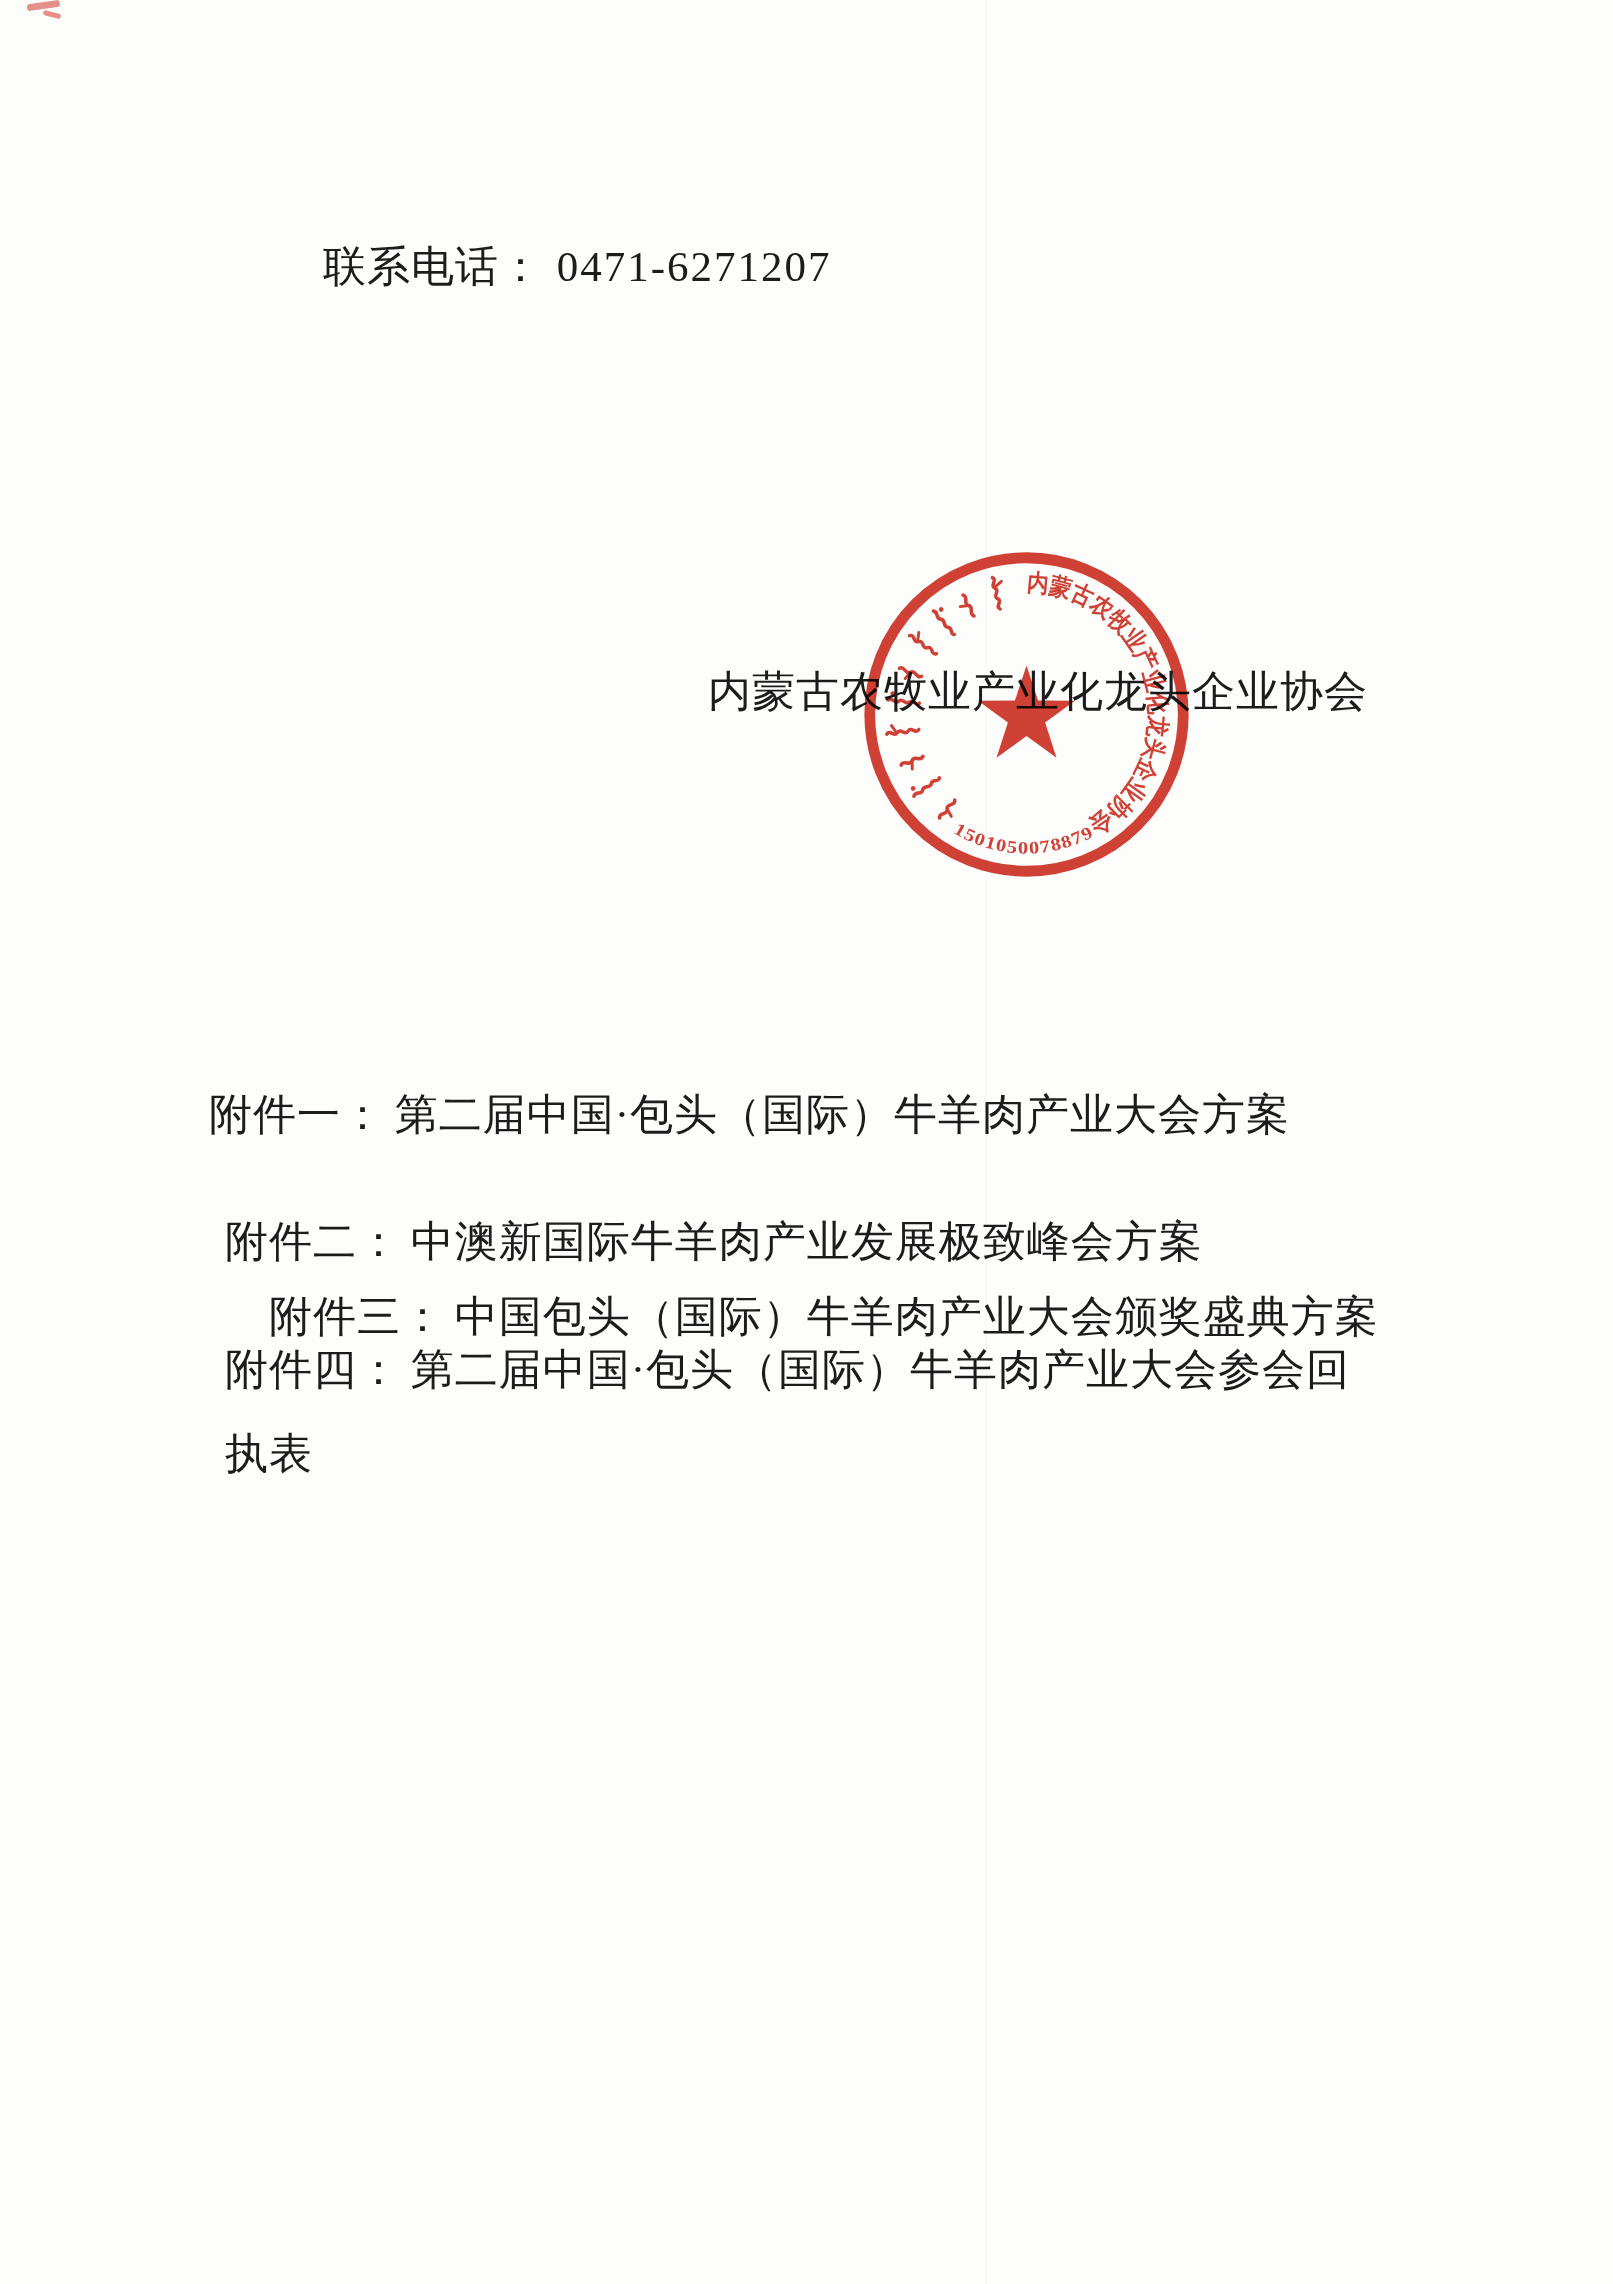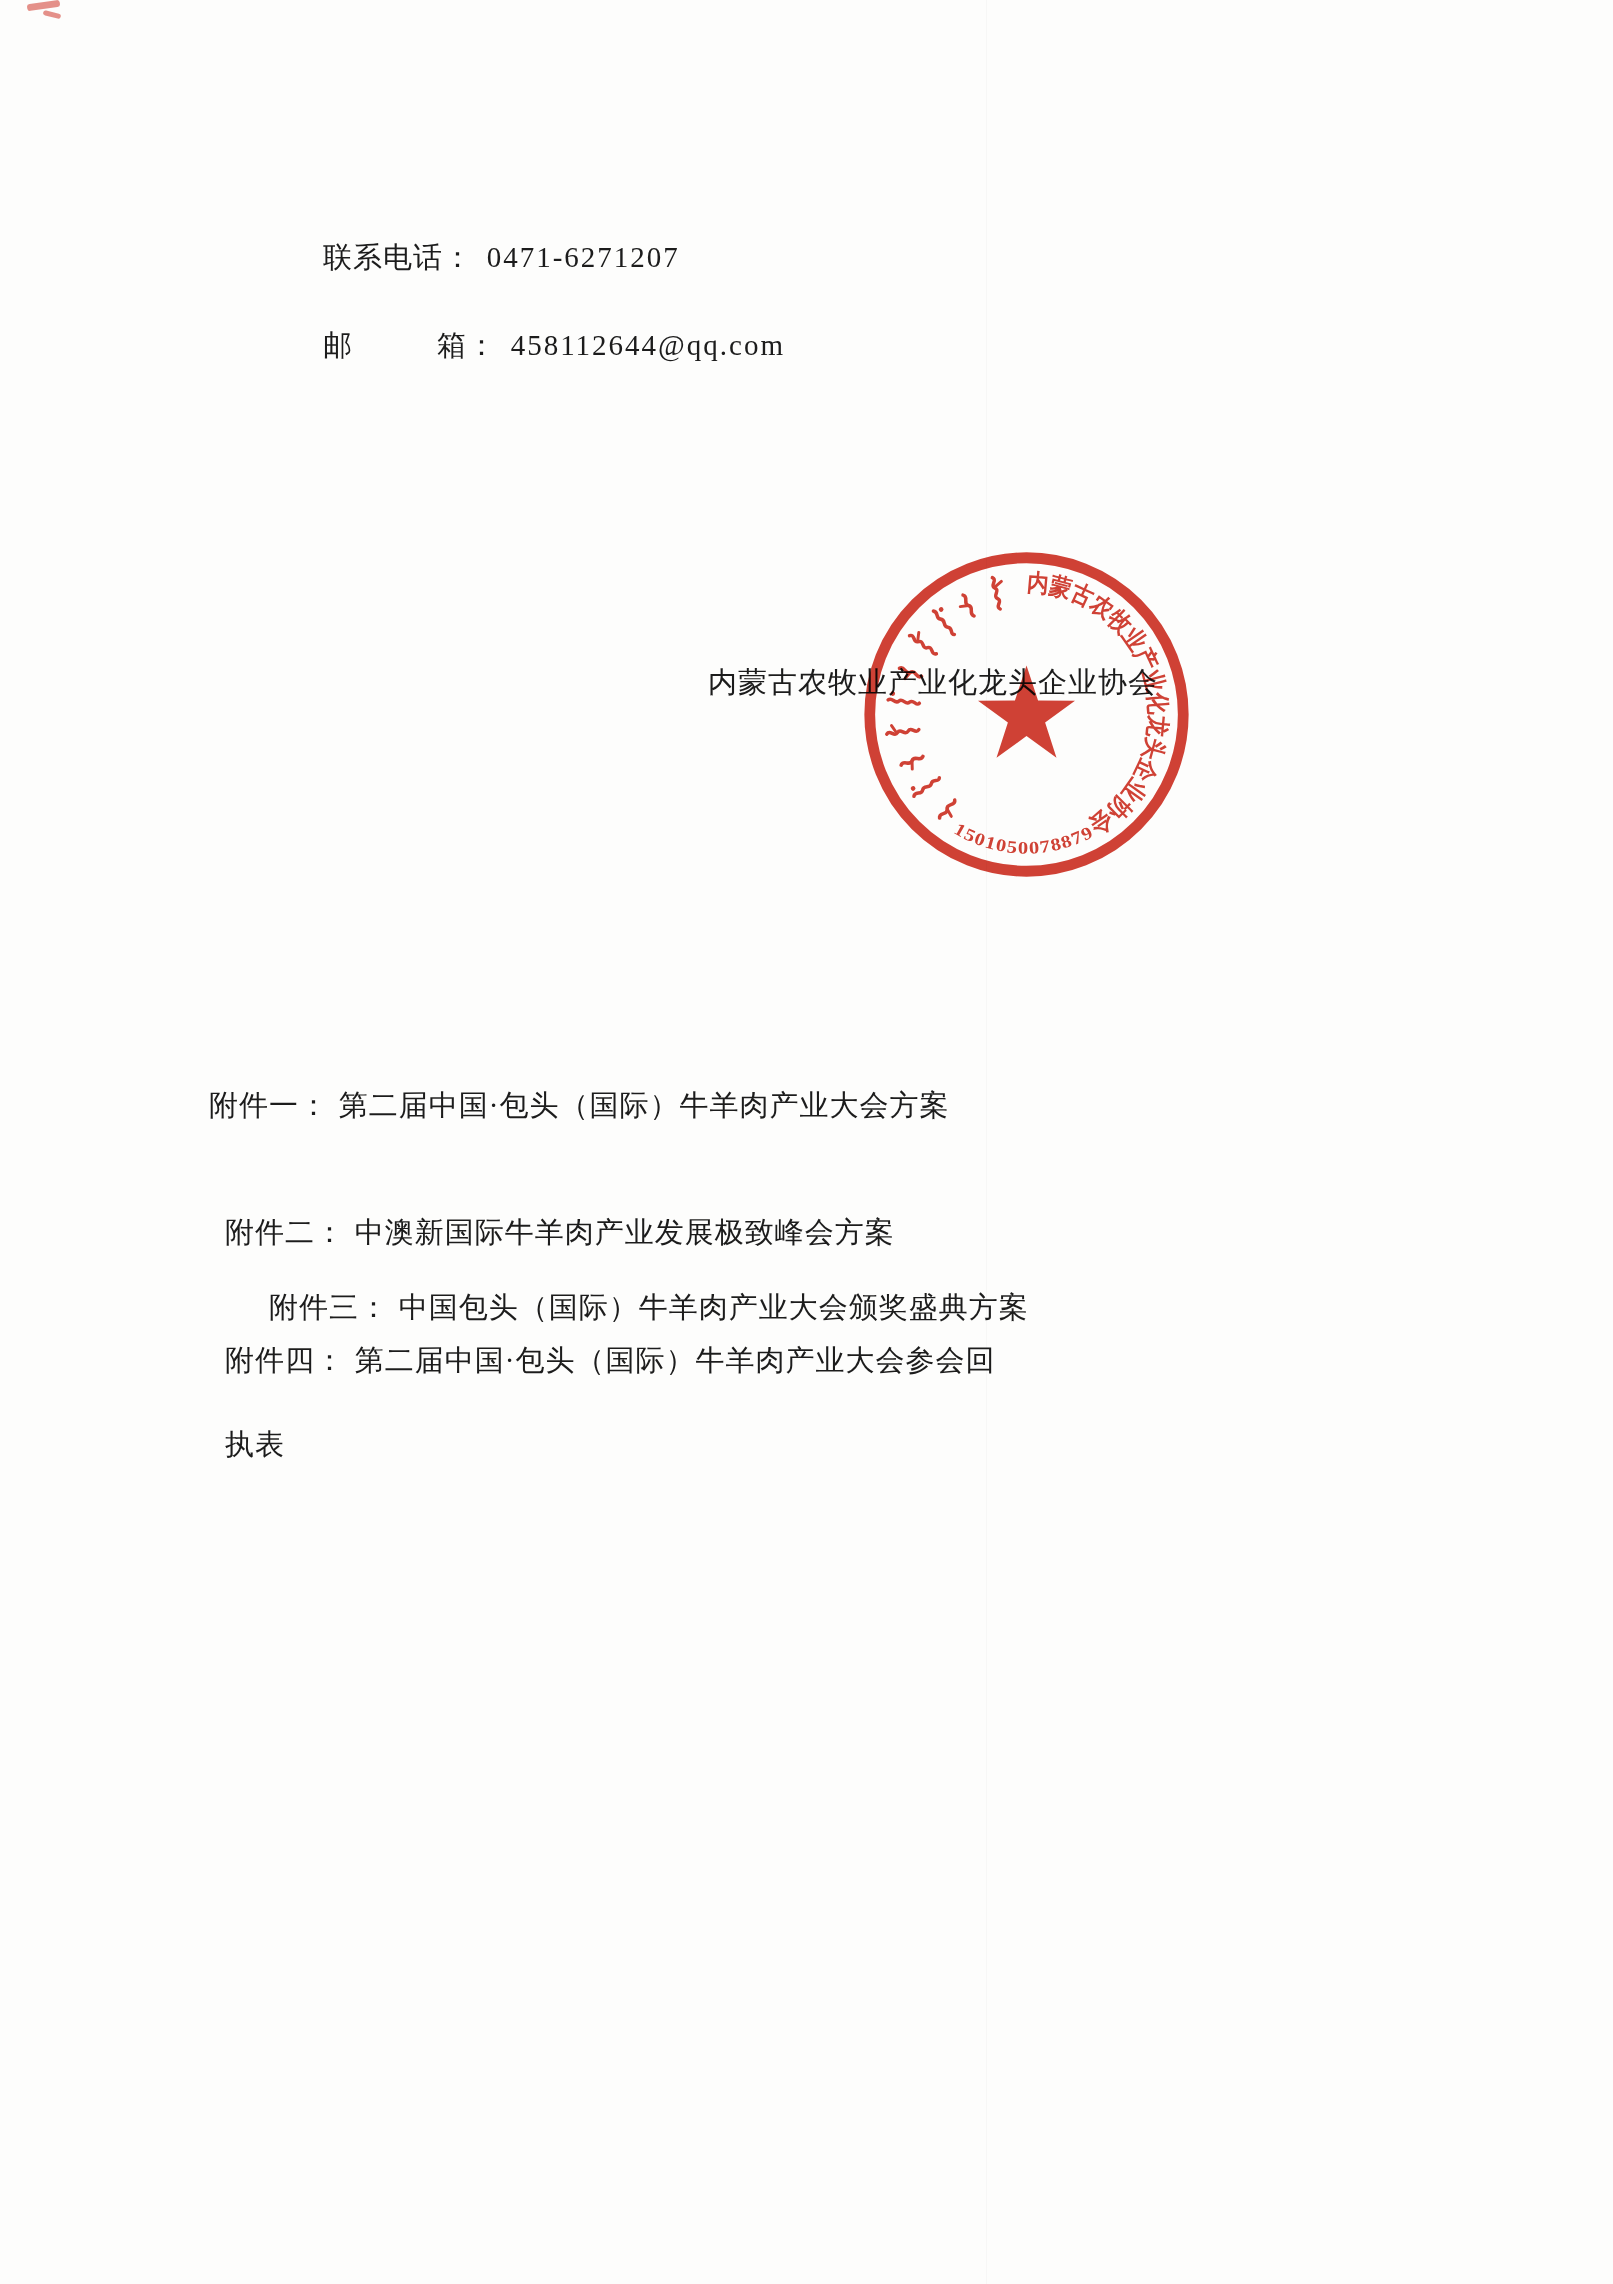--- a/index.html
+++ b/index.html
@@ -16,21 +16,21 @@
     position:absolute;left:986px;top:0;width:1px;height:2285px;
     background:rgba(0,0,0,0.025);
   }
   .edge-mark{
     position:absolute;background:rgba(207,55,42,.55);border-radius:2.9px;
   }
   .edge-mark.m1{left:27.4px;top:2px;width:33px;height:6.9px;transform:rotate(-8deg);}
   .edge-mark.m2{left:43px;top:11.8px;width:17.6px;height:4.9px;transform:rotate(14deg);}
   .txt-line{
     position:absolute;white-space:nowrap;
-    font-size:29px;letter-spacing:1px;
+    font-size:43px;letter-spacing:1px;
   }
   .contact-line{left:323px;}
   .lbl{margin-right:13.7px;}
   .spacer{display:inline-block;width:84px;}
   .val{letter-spacing:2px;}
   .sig-org{left:708px;top:663px;}
   .sig-date{left:839px;top:751px;letter-spacing:2px;}
   .att-label{margin-right:9.8px;}
   .seal{
     position:absolute;left:858px;top:546px;width:337px;height:337px;
@@ -45,23 +45,20 @@
 <div class="page">
 
   <div class="fold-line"></div>
   <div class="edge-mark m1"></div>
   <div class="edge-mark m2"></div>
 
   <div class="txt-line contact-line" style="top:238px;">
     <span class="lbl">联系电话：</span><span class="val">0471-6271207</span>
   </div>
 
-  <div class="txt-line contact-line" style="top:326px;">
-    <span>邮</span><span class="spacer"></span><span class="lbl">箱：</span><span class="val">458112644@qq.com</span>
-  </div>
 
 
   <div class="txt-line sig-org">内蒙古农牧业产业化龙头企业协会</div>
 
   <svg class="seal" viewBox="0 0 344 344">
     <defs>
       <path id="sealArcTop" d="M 172 46 A 126 126 0 0 1 231.2 283.2" fill="none"></path>
       <path id="sealArcBottom" d="M 96.8 292.4 A 142 142 0 0 0 247.2 292.4" fill="none"></path>
       <g id="mgA">
         <path class="seal-stroke" stroke-width="3.6" d="M172 28 c5 4 -5 7 0 11 c5 4 -5 7 0 11 c5 4 -5 7 0 11"></path>

